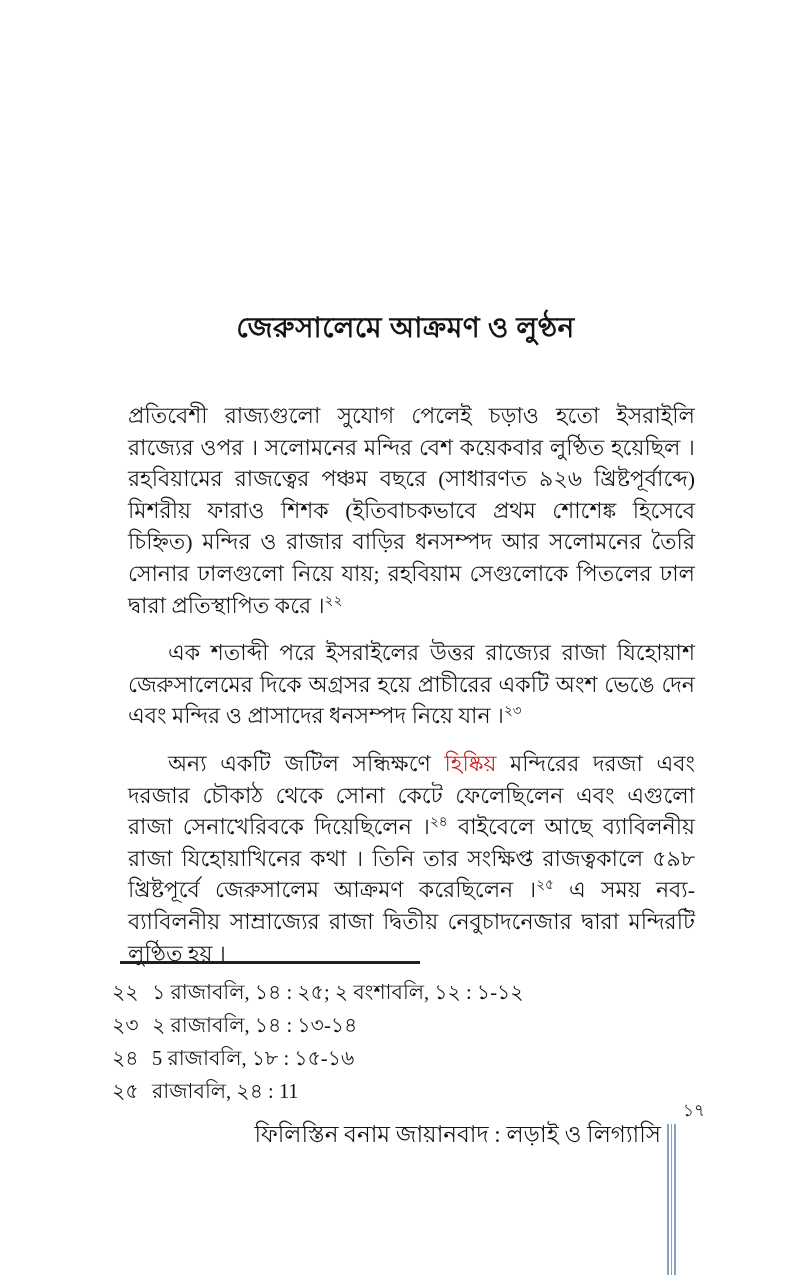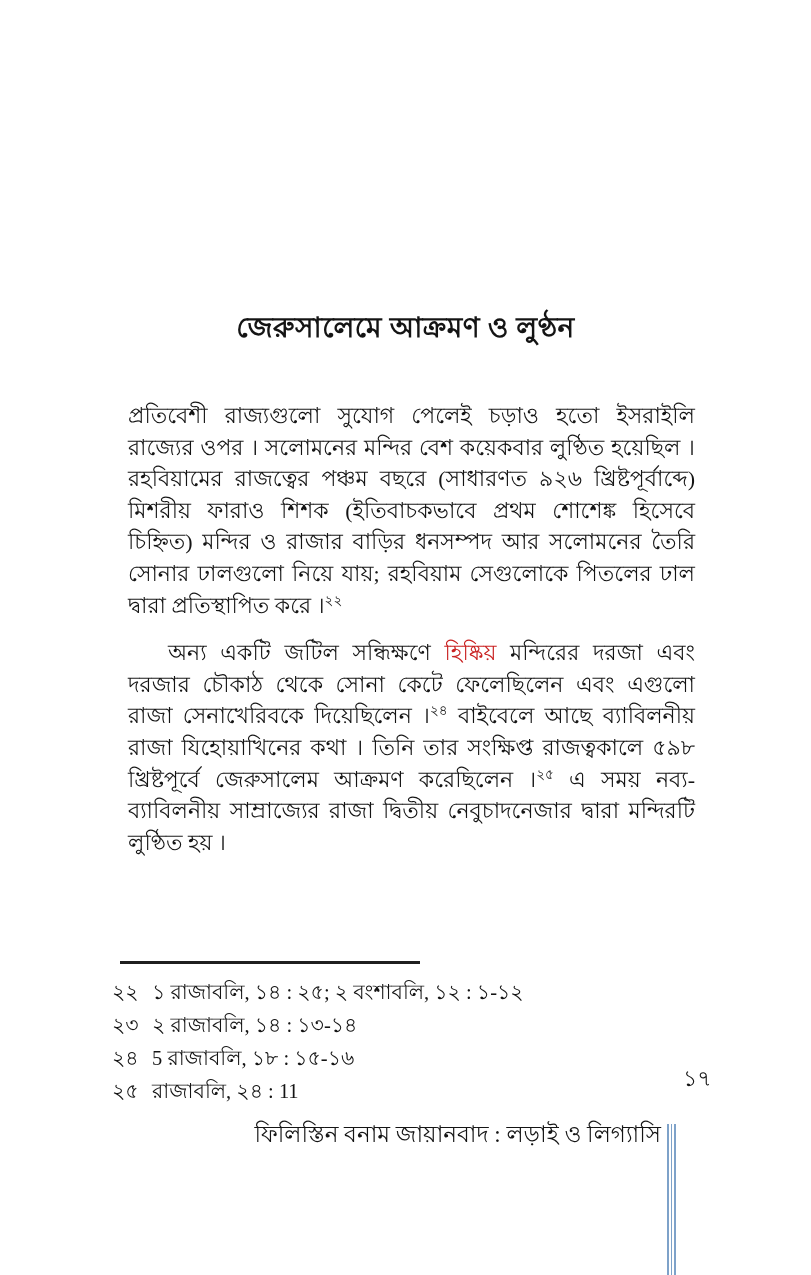--- a/index.html
+++ b/index.html
@@ -62,23 +62,23 @@
   .footer-title {
     position: absolute;
     top: 1121px;
     right: 150px;
     font-size: 23px;
     line-height: 28px;
     white-space: nowrap;
   }
   .page-num {
     position: absolute;
-    top: 1065px;
+    top: 1097px;
     left: 683px;
-    font-size: 22px;
+    font-size: 17px;
     line-height: 28px;
   }
   .blue-rule {
     position: absolute;
     left: 667px; top: 1124px; bottom: 0;
     width: 9px;
     background: repeating-linear-gradient(
       to right,
       var(--blue, #7ea2c9) 0px, var(--blue, #7ea2c9) 2px,
       #ffffff 2px, #ffffff 3.5px
@@ -87,20 +87,21 @@
 </style>
 </head>
 <body style="--red: #c92121; --blue: #7ea2c9; --ink: #141414;">
 
 <div class="page">
 
   <h1 class="title">জেরুসালেমে আক্রমণ ও লুণ্ঠন</h1>
 
   <div class="body-text" id="body-text">
       <p class="para"><span>প্রতিবেশী রাজ্যগুলো সুযোগ পেলেই চড়াও হতো ইসরাইলি রাজ্যের ওপর । সলোমনের মন্দির বেশ কয়েকবার লুণ্ঠিত হয়েছিল । রহবিয়ামের রাজত্বের পঞ্চম বছরে (সাধারণত ৯২৬ খ্রিষ্টপূর্বাব্দে) মিশরীয় ফারাও শিশক (ইতিবাচকভাবে প্রথম শোশেঙ্ক হিসেবে চিহ্নিত) মন্দির ও রাজার বাড়ির ধনসম্পদ আর সলোমনের তৈরি সোনার ঢালগুলো নিয়ে যায়; রহবিয়াম সেগুলোকে পিতলের ঢাল দ্বারা প্রতিস্থাপিত করে ।</span><sup>২২</sup></p>
+      <p class="para indent"><span>এক শতাব্দী পরে ইসরাইলের উত্তর রাজ্যের রাজা যিহোয়াশ জেরুসালেমের দিকে অগ্রসর হয়ে প্রাচীরের একটি অংশ ভেঙে দেন এবং মন্দির ও প্রাসাদের ধনসম্পদ নিয়ে যান ।</span><sup>২৩</sup></p>
       <p class="para indent"><span>অন্য একটি জটিল সন্ধিক্ষণে </span><span class="red">হিষ্কিয়</span><span> মন্দিরের দরজা এবং দরজার চৌকাঠ থেকে সোনা কেটে ফেলেছিলেন এবং এগুলো রাজা সেনাখেরিবকে দিয়েছিলেন ।</span><sup>২৪</sup><span> বাইবেলে আছে ব্যাবিলনীয় রাজা যিহোয়াখিনের কথা । তিনি তার সংক্ষিপ্ত রাজত্বকালে ৫৯৮ খ্রিষ্টপূর্বে জেরুসালেম আক্রমণ করেছিলেন ।</span><sup>২৫</sup><span> এ সময় নব্য-ব্যাবিলনীয় সাম্রাজ্যের রাজা দ্বিতীয় নেবুচাদনেজার দ্বারা মন্দিরটি লুণ্ঠিত হয় ।</span></p>
     </div>
 
   <div class="fn-sep"></div>
 
   <div class="footnotes" id="footnotes">
       <div class="fn-row">
         <span class="fn-num">২২</span>
         <span class="fn-text">১ রাজাবলি, ১৪ : ২৫; ২ বংশাবলি, ১২ : ১-১২</span>
       </div>

